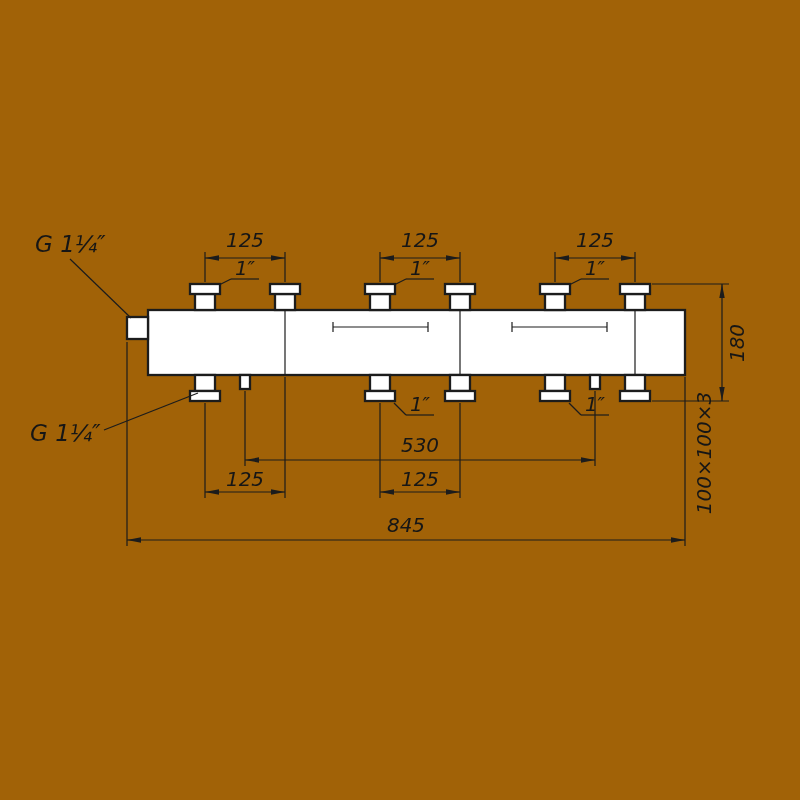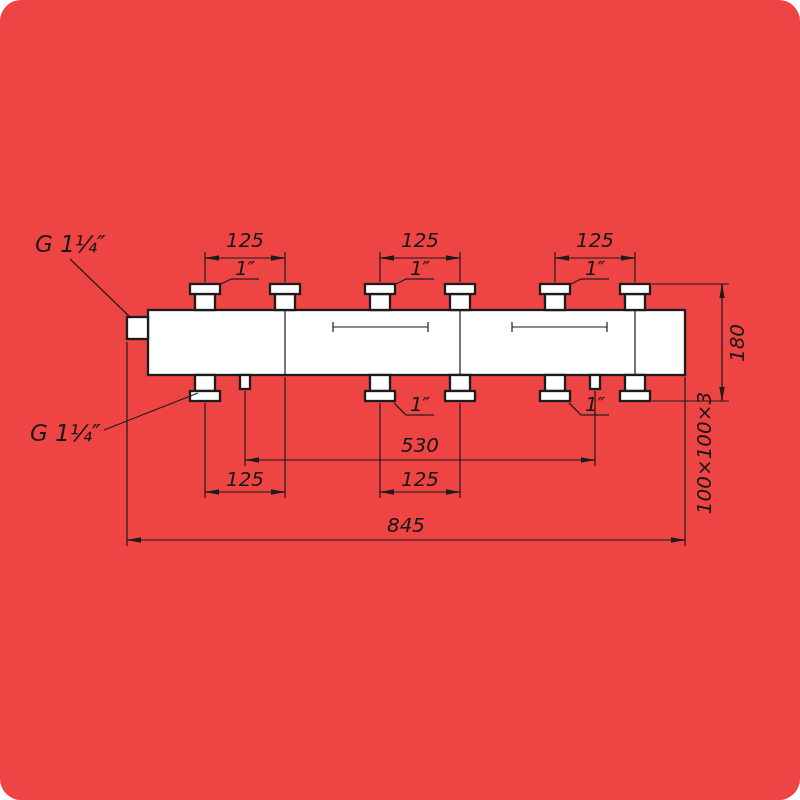--- a/index.html
+++ b/index.html
@@ -6,23 +6,22 @@
     margin: 0;
     padding: 0;
     background: #ffffff;
     width: 800px;
     height: 800px;
     overflow: hidden;
   }
   .stage {
     width: 800px;
     height: 800px;
-    background: #ef4444;
+    background: #a16207;
     position: relative;
-    border-radius: 21px;
   }
   svg { display: block; }
   
   .o {
     fill: #ffffff;
     stroke: #1c1c1c;
     stroke-width: 2.3;
     stroke-linejoin: miter;
   }
   

